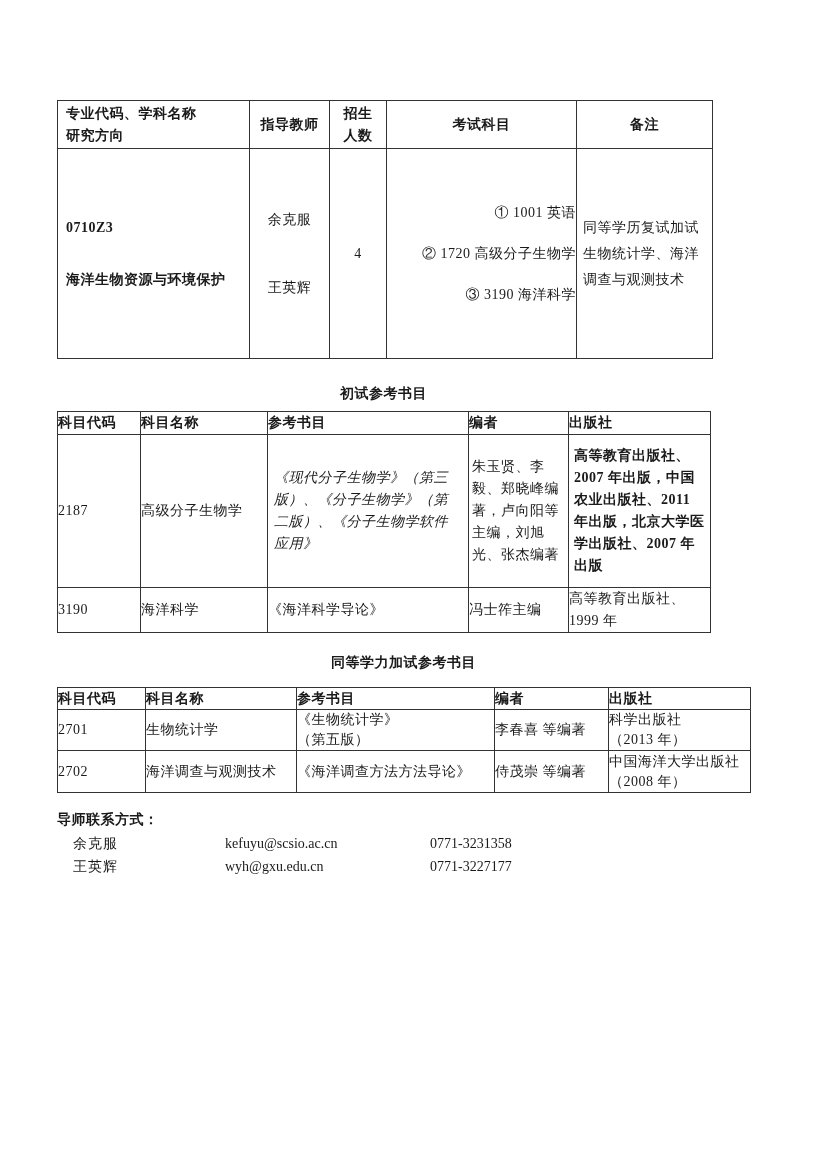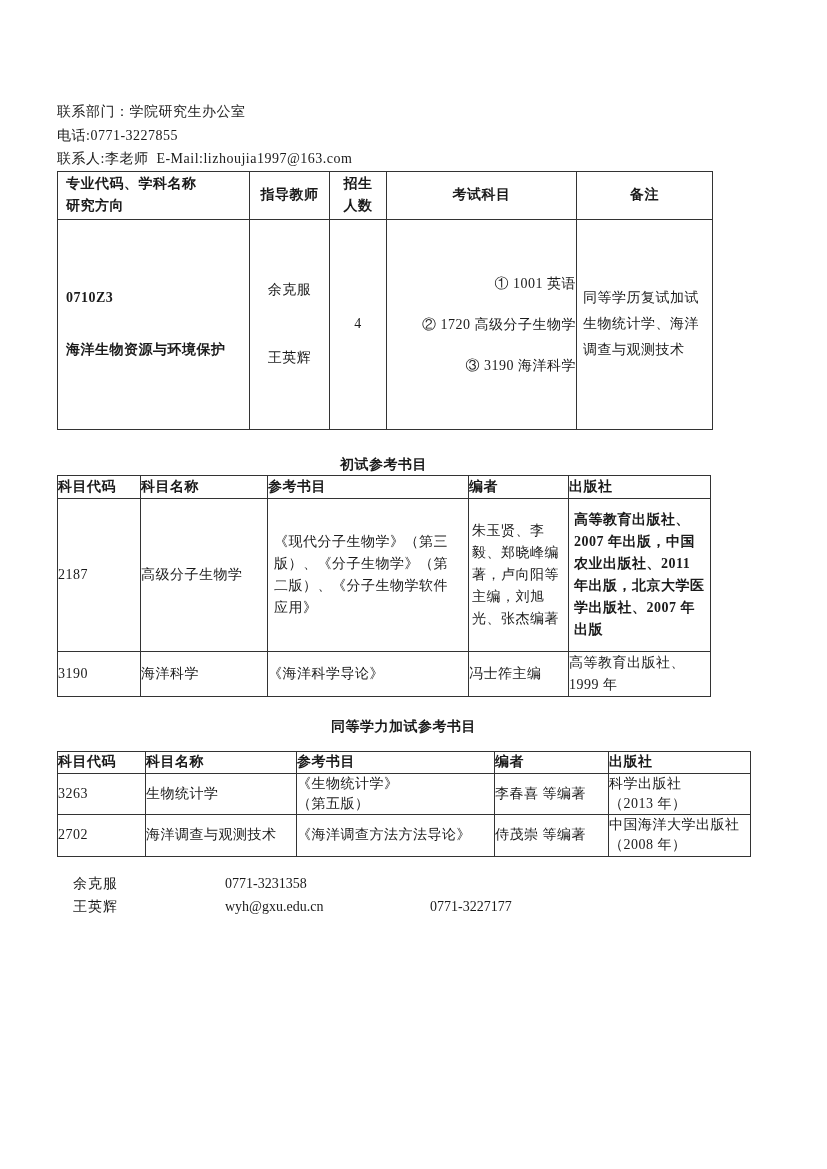--- a/index.html
+++ b/index.html
@@ -39,49 +39,44 @@
   .major-cell { padding-left: 8px; font-weight: bold; line-height: 26px; }
   .tutor-cell { text-align: center; }
   .tutor-cell .tutor-name { line-height: 20px; margin: 16px 0; }
   .quota-cell { text-align: center; }
   .subjects-cell { padding-left: 9px; text-align: right; }
   .subjects-cell .subject-line { line-height: 25px; }
   .remark-cell { padding: 7px 6px; line-height: 26px; text-align: left; }
 
   
   .tbl-title { font-weight: bold; text-align: center; letter-spacing: 0.5px; }
-  .title-initial { width: 653px; margin: 26px 0 1px 0; }
+  .title-initial { width: 653px; margin: 26px 0 8px 0; }
   .title-makeup { width: 693px; margin: 21px 0 15px 0; }
   .books-table td, .books-table th { text-align: left; line-height: 22px; }
   .books-table th { height: 23px; }
   .t2 { width: 653px; }
   .t3 { width: 693px; }
   .t3 td, .t3 th { line-height: 20px; }
   .t3 th { height: 22px; }
-  .bib-cell { text-align: justify; padding: 0 6px; line-height: 26px; }
+  .bib-cell { text-align: justify; padding: 0 6px; line-height: 26px; font-style: italic; }
   .pub-cell-long { text-align: left; padding: 10px 5px; line-height: 22px; font-weight: bold; }
   .ed-cell { padding: 0 3px; }
 
   
   .tutor-contacts { margin-top: 15px; }
   .tc-title { font-weight: bold; line-height: 24px; letter-spacing: 0.5px; }
   .tc-row { display: grid; grid-template-columns: 168px 205px auto; line-height: 23px; }
   .tc-row .tc-name { padding-left: 16px; letter-spacing: 1px; }
 </style>
 </head>
 <body>
 
 <div class="page">
   <div class="content">
 
-    <div class="contact-block">
-      <div class="contact-line">联系部门：学院研究生办公室</div>
-      <div class="contact-line">电话:0771-3227855</div>
-      <div class="contact-line">联系人:李老师  E-Mail:lizhoujia1997@163.com</div>
-    </div>
 
     <table class="program-table">
       <colgroup>
         <col style="width:192px">
           <col style="width:80px">
           <col style="width:57px">
           <col style="width:190px">
           <col style="width:136px">
       </colgroup>
       <thead>
@@ -168,42 +163,44 @@
         <tr>
           <th>科目代码</th>
           <th>科目名称</th>
           <th>参考书目</th>
           <th>编者</th>
           <th>出版社</th>
         </tr>
       </thead>
       <tbody>
         <tr style="height:41px">
-          <td>3263</td>
+          <td>2701</td>
           <td>生物统计学</td>
           <td>《生物统计学》
 （第五版）</td>
           <td>李春喜 等编著</td>
           <td>科学出版社
 （2013 年）</td>
         </tr>
         <tr style="height:42px">
           <td>2702</td>
           <td>海洋调查与观测技术</td>
           <td>《海洋调查方法方法导论》</td>
           <td>侍茂崇 等编著</td>
           <td>中国海洋大学出版社
 （2008 年）</td>
         </tr>
       </tbody>
     </table>
 
     <div class="tutor-contacts">
+      <div class="tc-title">导师联系方式：</div>
       <div class="tc-row">
         <span class="tc-name">余克服</span>
+        <span class="tc-email">kefuyu@scsio.ac.cn</span>
         <span class="tc-phone">0771-3231358</span>
       </div>
       <div class="tc-row">
         <span class="tc-name">王英辉</span>
         <span class="tc-email">wyh@gxu.edu.cn</span>
         <span class="tc-phone">0771-3227177</span>
       </div>
     </div>
 
   </div>

